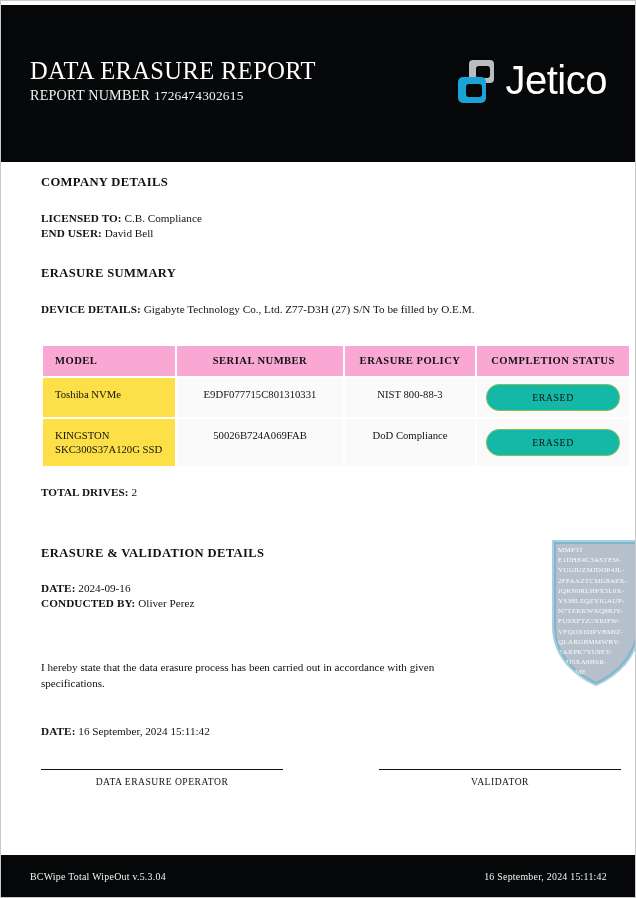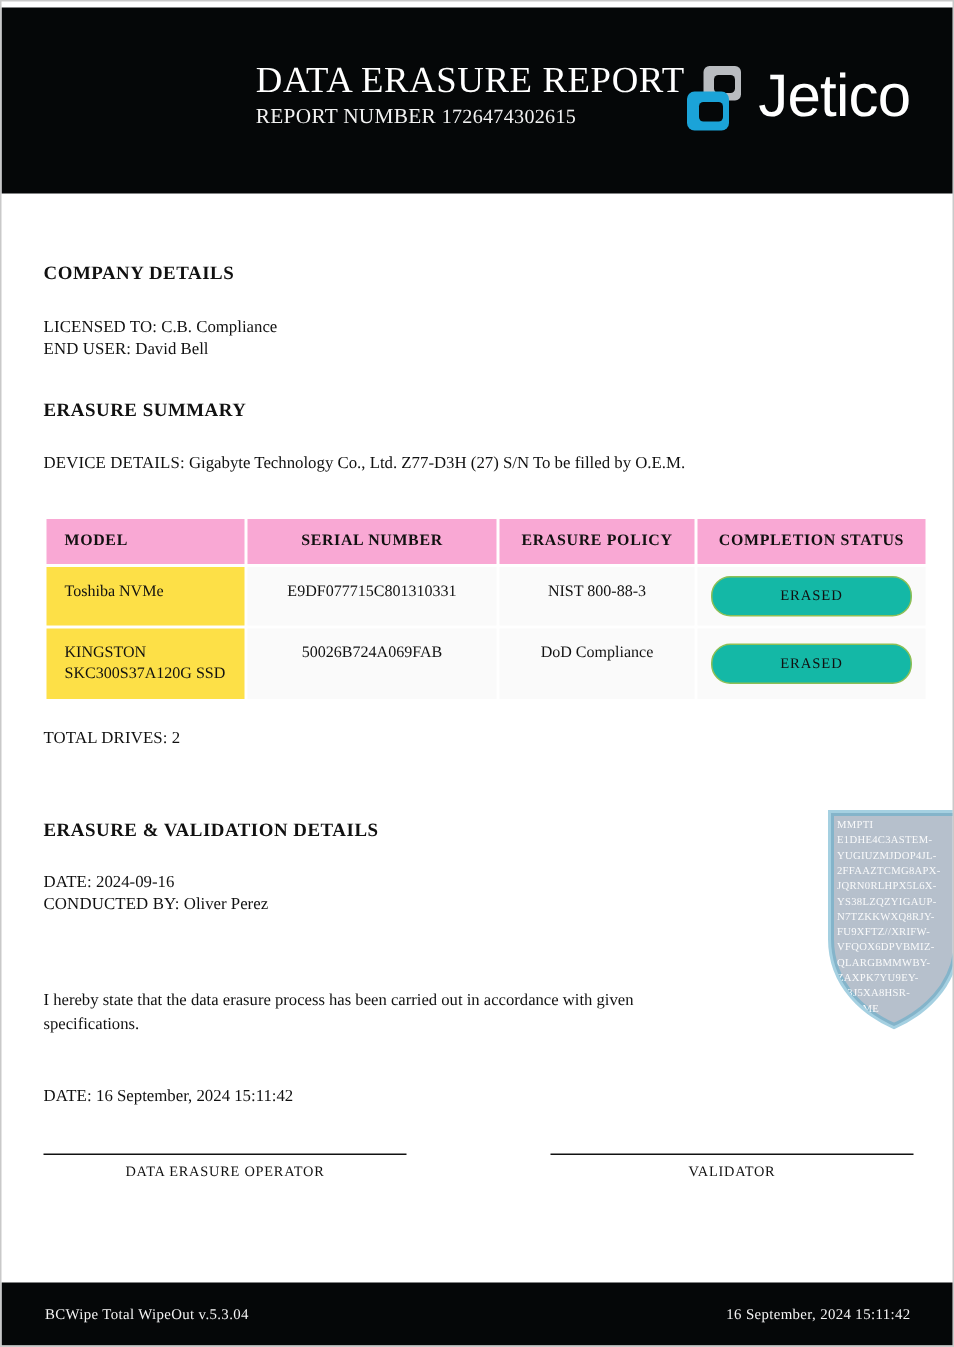--- a/index.html
+++ b/index.html
@@ -25,25 +25,25 @@
     background: #ffffff;
     overflow: hidden;
   }
 
   
   .header-band {
     position: absolute;
     left: 0;
     top: 4px;
     width: 636px;
-    height: 124px;
+    height: 157px;
     background: #050708;
     display: flex;
     align-items: center;
-    justify-content: flex-end;
+    justify-content: space-between;
     box-sizing: border-box;
     padding: 0 30px 0 29px;
   }
   .header-titles {
     display: flex;
     flex-direction: column;
     justify-content: center;
     padding-bottom: 6px;
   }
   .doc-title {
@@ -84,40 +84,40 @@
     font-size: 40px;
     line-height: 1;
     letter-spacing: -0.5px;
     font-weight: 400;
     padding-bottom: 3px;
   }
 
   
   .body-wrap {
     position: absolute;
-    left: 0;
+    left: 12px;
     top: 128px;
     width: 513px;
     padding: 0 28px;
     box-sizing: border-box;
   }
 
   h2.section {
     font-size: 12.6px;
     font-weight: bold;
     letter-spacing: 0.35px;
     margin: 0;
     color: #111;
   }
   .kv {
     font-size: 11.2px;
     line-height: 1.33;
     color: #111;
   }
-  .kv b { font-weight: normal; letter-spacing: 0.1px; }
+  .kv b { font-weight: bold; letter-spacing: 0.1px; }
 
   #sec-company { margin-top: 46px; }
   #company-lines { margin-top: 21px; }
   #sec-summary { margin-top: 25px; }
   #device-line { margin-top: 21px; }
 
   
   .drive-table {
     margin-top: 27px;
     width: 580px;

